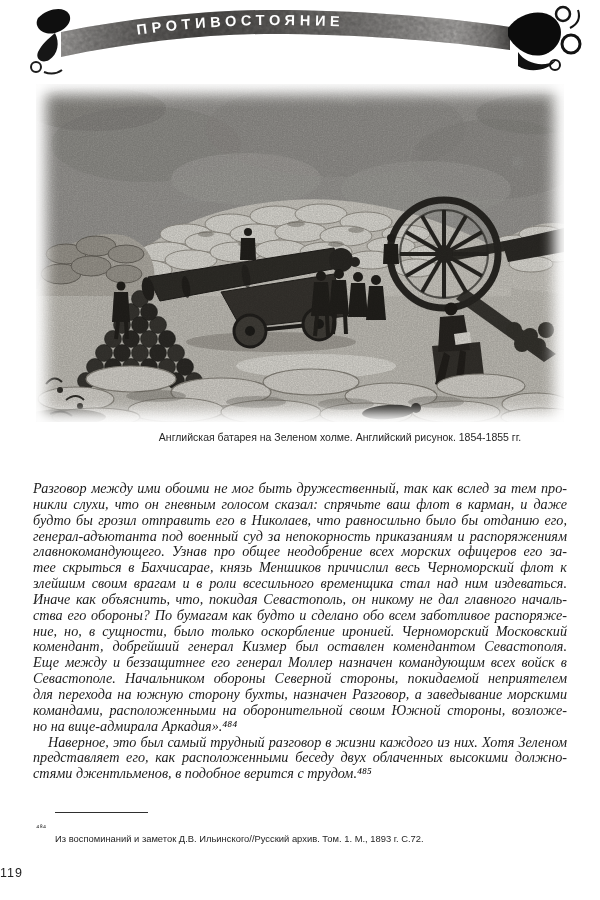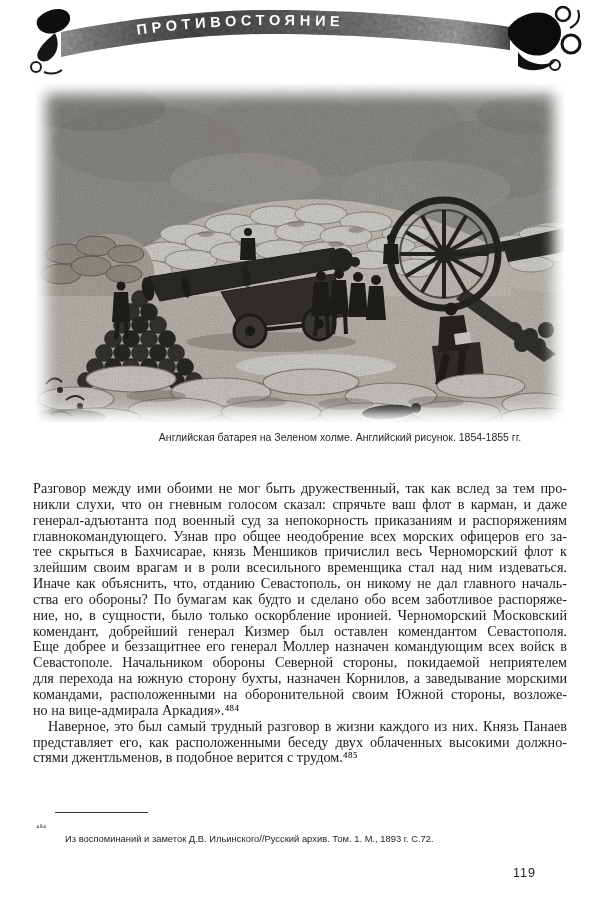--- a/index.html
+++ b/index.html
@@ -9,33 +9,33 @@
   }
   .banner { position:absolute; left:22px; top:2px; width:562px; height:78px; }
   .figure { position:absolute; left:36px; top:84px; width:528px; height:338px; }
   .figure svg { display:block; width:100%; height:100%; }
   .figure::after { content:""; position:absolute; inset:0; box-shadow: inset 0 0 14px 10px #ffffff; }
   .caption {
     position:absolute; left:0; top:431px; width:600px; text-align:center;
     font-family:"Liberation Sans", sans-serif; font-size:10.5px; color:#252525;padding-left:40px;
   }
   .body-text { position:absolute; left:33px; top:481px; width:534px; font-size:14.2px; line-height:15.85px; }
-  .tline { text-align:justify; text-align-last:justify; }
+  .tline { text-align:justify; text-align-last:justify;font-style:italic; }
   .tline.last { text-align-last:left; }
   .p2 .tline:first-child { text-indent:15px; }
   .fdivider { position:absolute; left:55px; top:812px; width:93px; height:1px; background:#2f2f2f; }
   .footnotes {
     position:absolute; left:36px; top:820px; width:516px;
     font-family:"Liberation Sans", sans-serif; font-size:9.4px; line-height:14.4px; color:#1e1e1e;
   }
-  .fn { display:flex; gap:16px; margin-bottom:1px; }
+  .fn { display:flex; gap:6px; margin-bottom:1px; }
   .fn-marker { flex:0 0 13px; font-size:8px; padding-top:1px; text-align:left; }
   .fn-text { flex:1;margin-top:12px; }
   .pagenum {
-    position:absolute; left:0; top:866px; width:536px; text-align:right;
+    position:absolute; left:0; top:866px; width:536px; text-align:left;
     font-family:"Liberation Sans", sans-serif; font-size:12.5px; letter-spacing:1px; color:#222;
   }
 </style>
 </head>
 <body>
 
 <div class="page">
 
   <svg class="banner" viewBox="0 0 562 78" xmlns="http://www.w3.org/2000/svg">
     <defs>
@@ -316,36 +316,37 @@
       <rect x="0" y="0" width="528" height="338" filter="url(#grain)" opacity="0.2"></rect>
     </svg>
   </div>
 
   <div class="caption">Английская батарея на Зеленом холме. Английский рисунок. 1854-1855 гг.</div>
 
   <div class="body-text">
     <div class="para p1">
         <div class="tline">Разговор между ими обоими не мог быть дружественный, так как вслед за тем про-</div>
         <div class="tline">никли слухи, что он гневным голосом сказал: спрячьте ваш флот в карман, и даже</div>
+        <div class="tline">будто бы грозил отправить его в Николаев, что равносильно было бы отданию его,</div>
         <div class="tline">генерал-адъютанта под военный суд за непокорность приказаниям и распоряжениям</div>
         <div class="tline">главнокомандующего. Узнав про общее неодобрение всех морских офицеров его за-</div>
         <div class="tline">тее скрыться в Бахчисарае, князь Меншиков причислил весь Черноморский флот к</div>
         <div class="tline">злейшим своим врагам и в роли всесильного временщика стал над ним издеваться.</div>
-        <div class="tline">Иначе как объяснить, что, отданию Севастополь, он никому не дал главного началь-</div>
+        <div class="tline">Иначе как объяснить, что, покидая Севастополь, он никому не дал главного началь-</div>
         <div class="tline">ства его обороны? По бумагам как будто и сделано обо всем заботливое распоряже-</div>
         <div class="tline">ние, но, в сущности, было только оскорбление иронией. Черноморский Московский</div>
         <div class="tline">комендант, добрейший генерал Кизмер был оставлен комендантом Севастополя.</div>
-        <div class="tline">Еще добрее и беззащитнее его генерал Моллер назначен командующим всех войск в</div>
+        <div class="tline">Еще между и беззащитнее его генерал Моллер назначен командующим всех войск в</div>
         <div class="tline">Севастополе. Начальником обороны Северной стороны, покидаемой неприятелем</div>
-        <div class="tline">для перехода на южную сторону бухты, назначен Корнилов, а заведывание морскими</div>
+        <div class="tline">для перехода на южную сторону бухты, назначен Разговор, а заведывание морскими</div>
         <div class="tline">командами, расположенными на оборонительной своим Южной стороны, возложе-</div>
         <div class="tline last">но на вице-адмирала Аркадия».⁴⁸⁴</div>
       </div>
     <div class="para p2">
-        <div class="tline">Наверное, это был самый трудный разговор в жизни каждого из них. Князь Панаев</div>
+        <div class="tline">Наверное, это был самый трудный разговор в жизни каждого из них. Хотя Зеленом</div>
         <div class="tline">представляет его, как расположенными беседу двух облаченных высокими должно-</div>
         <div class="tline last">стями джентльменов, в подобное верится с трудом.⁴⁸⁵</div>
       </div>
   </div>
 
   <div class="fdivider"></div>
 
   <div class="footnotes">
     <div class="fn">
       <span class="fn-marker">⁴⁸⁴</span>

